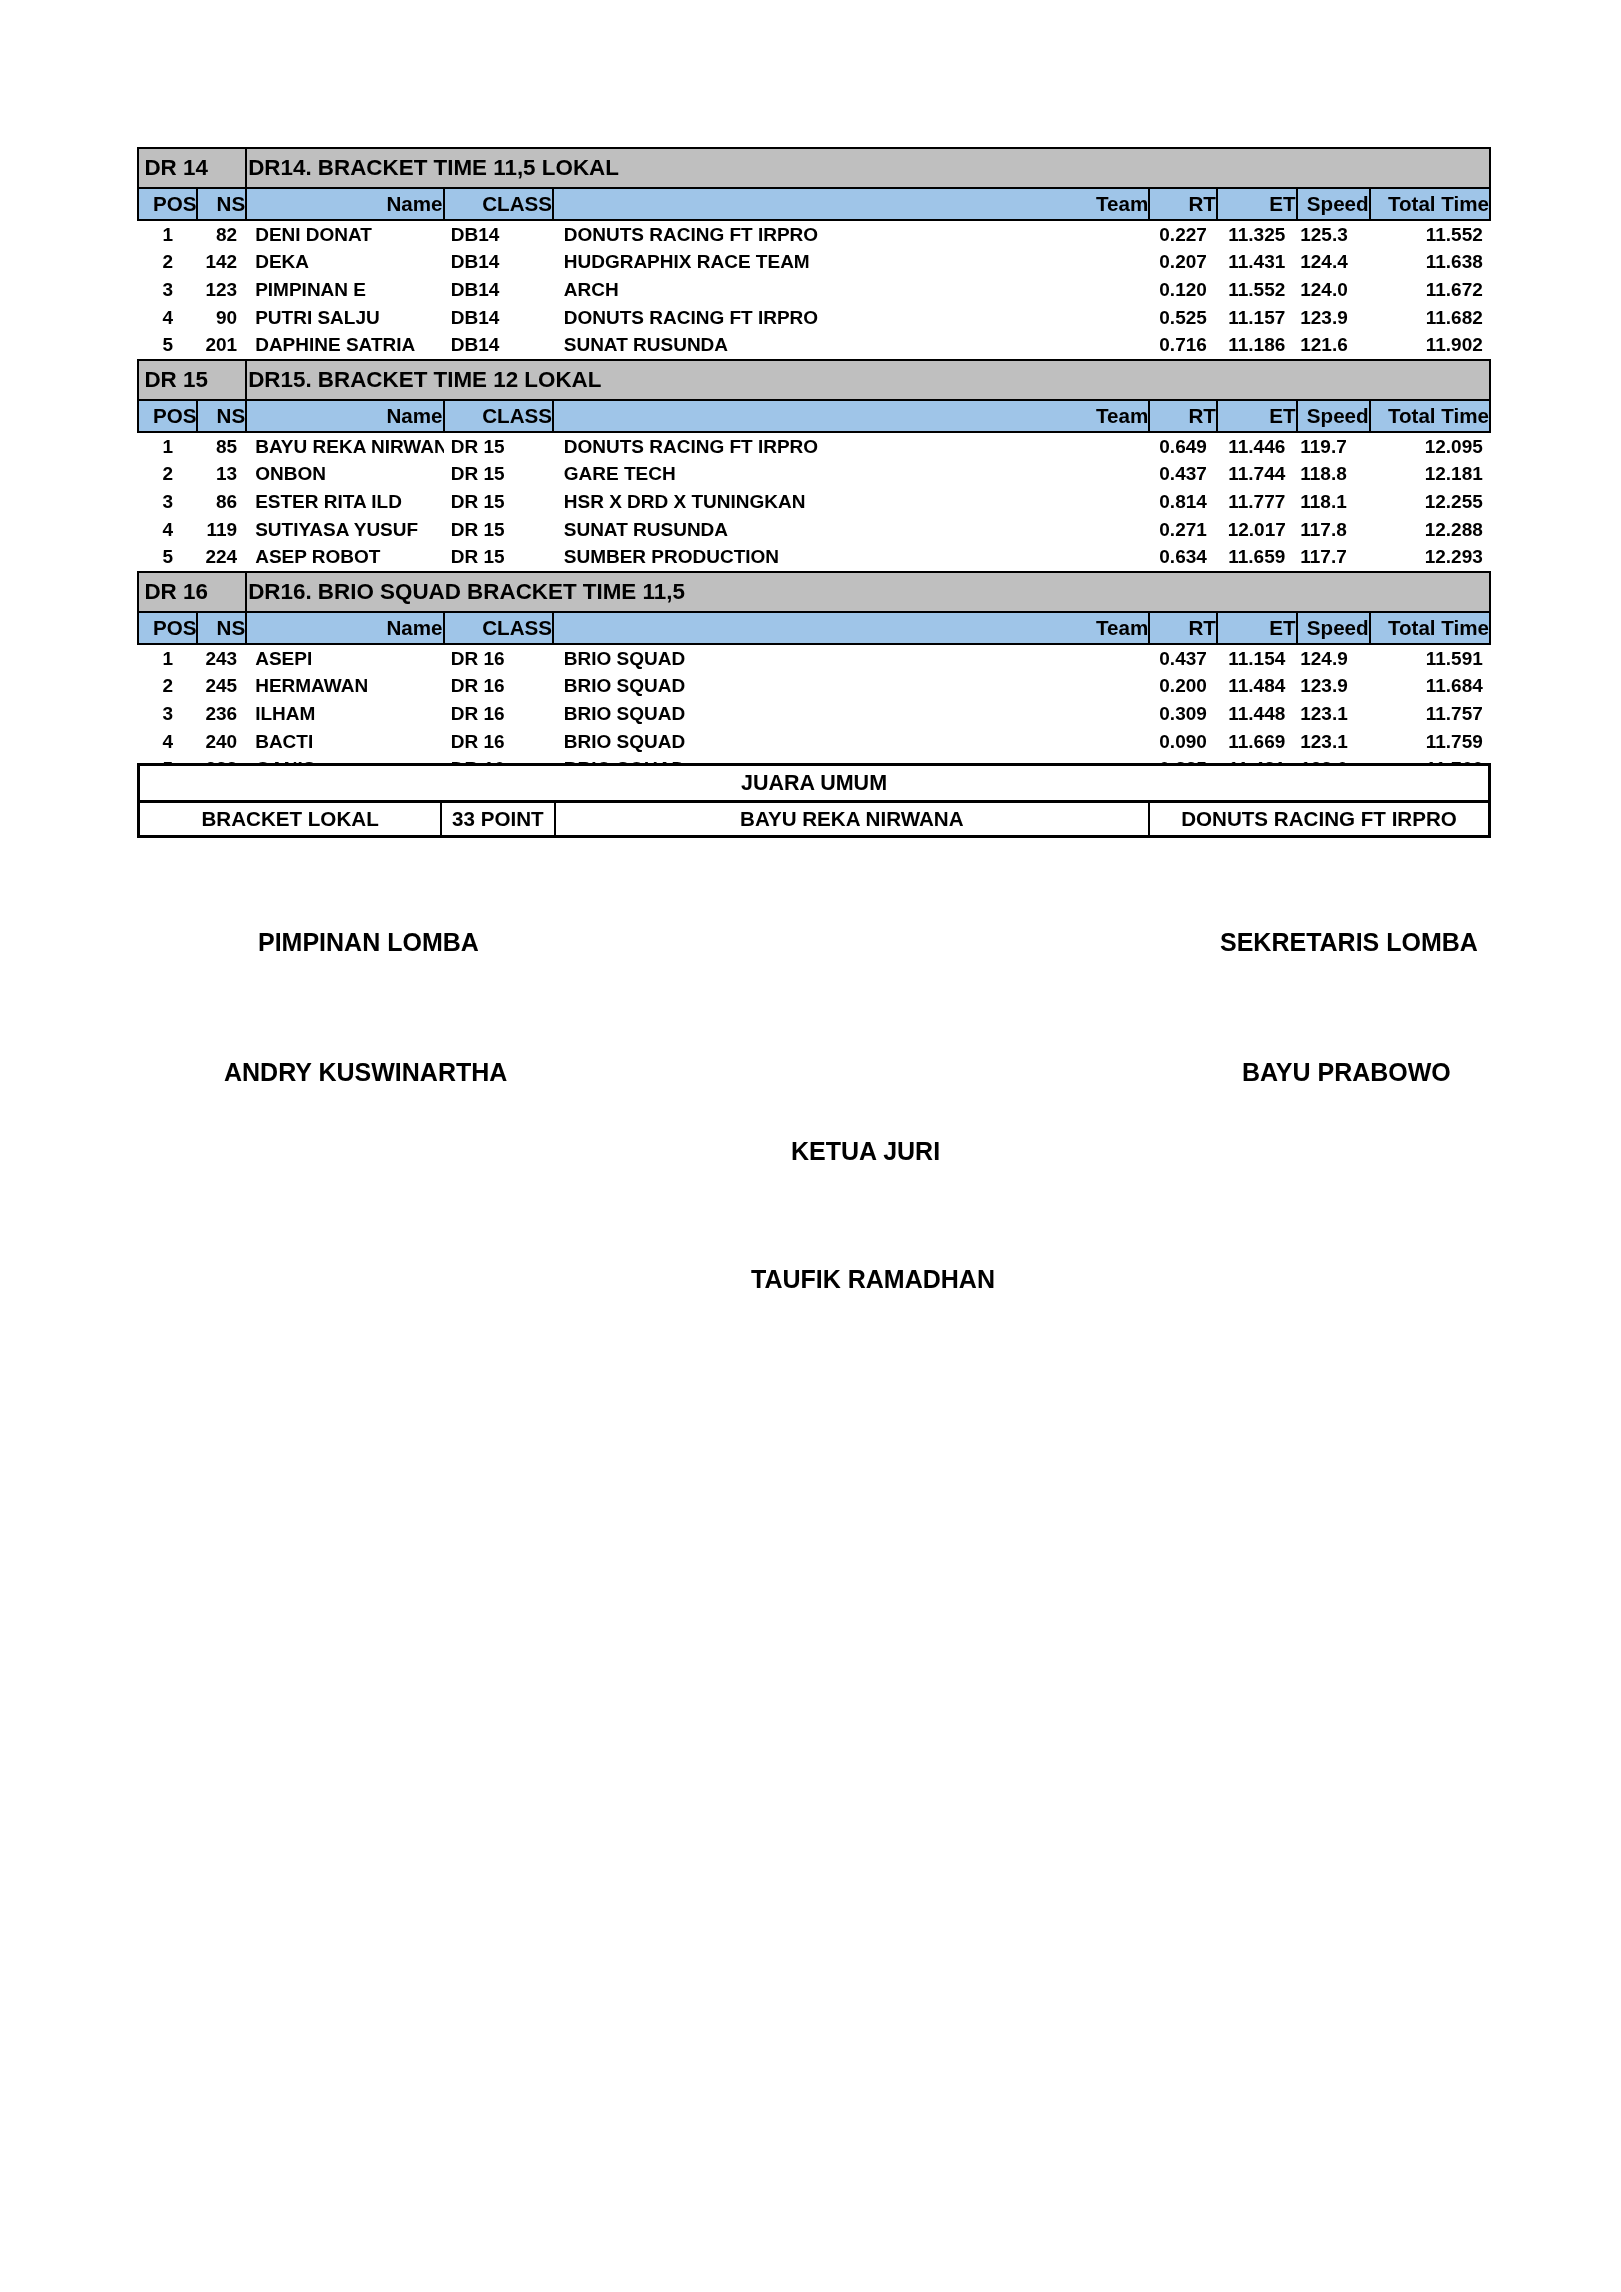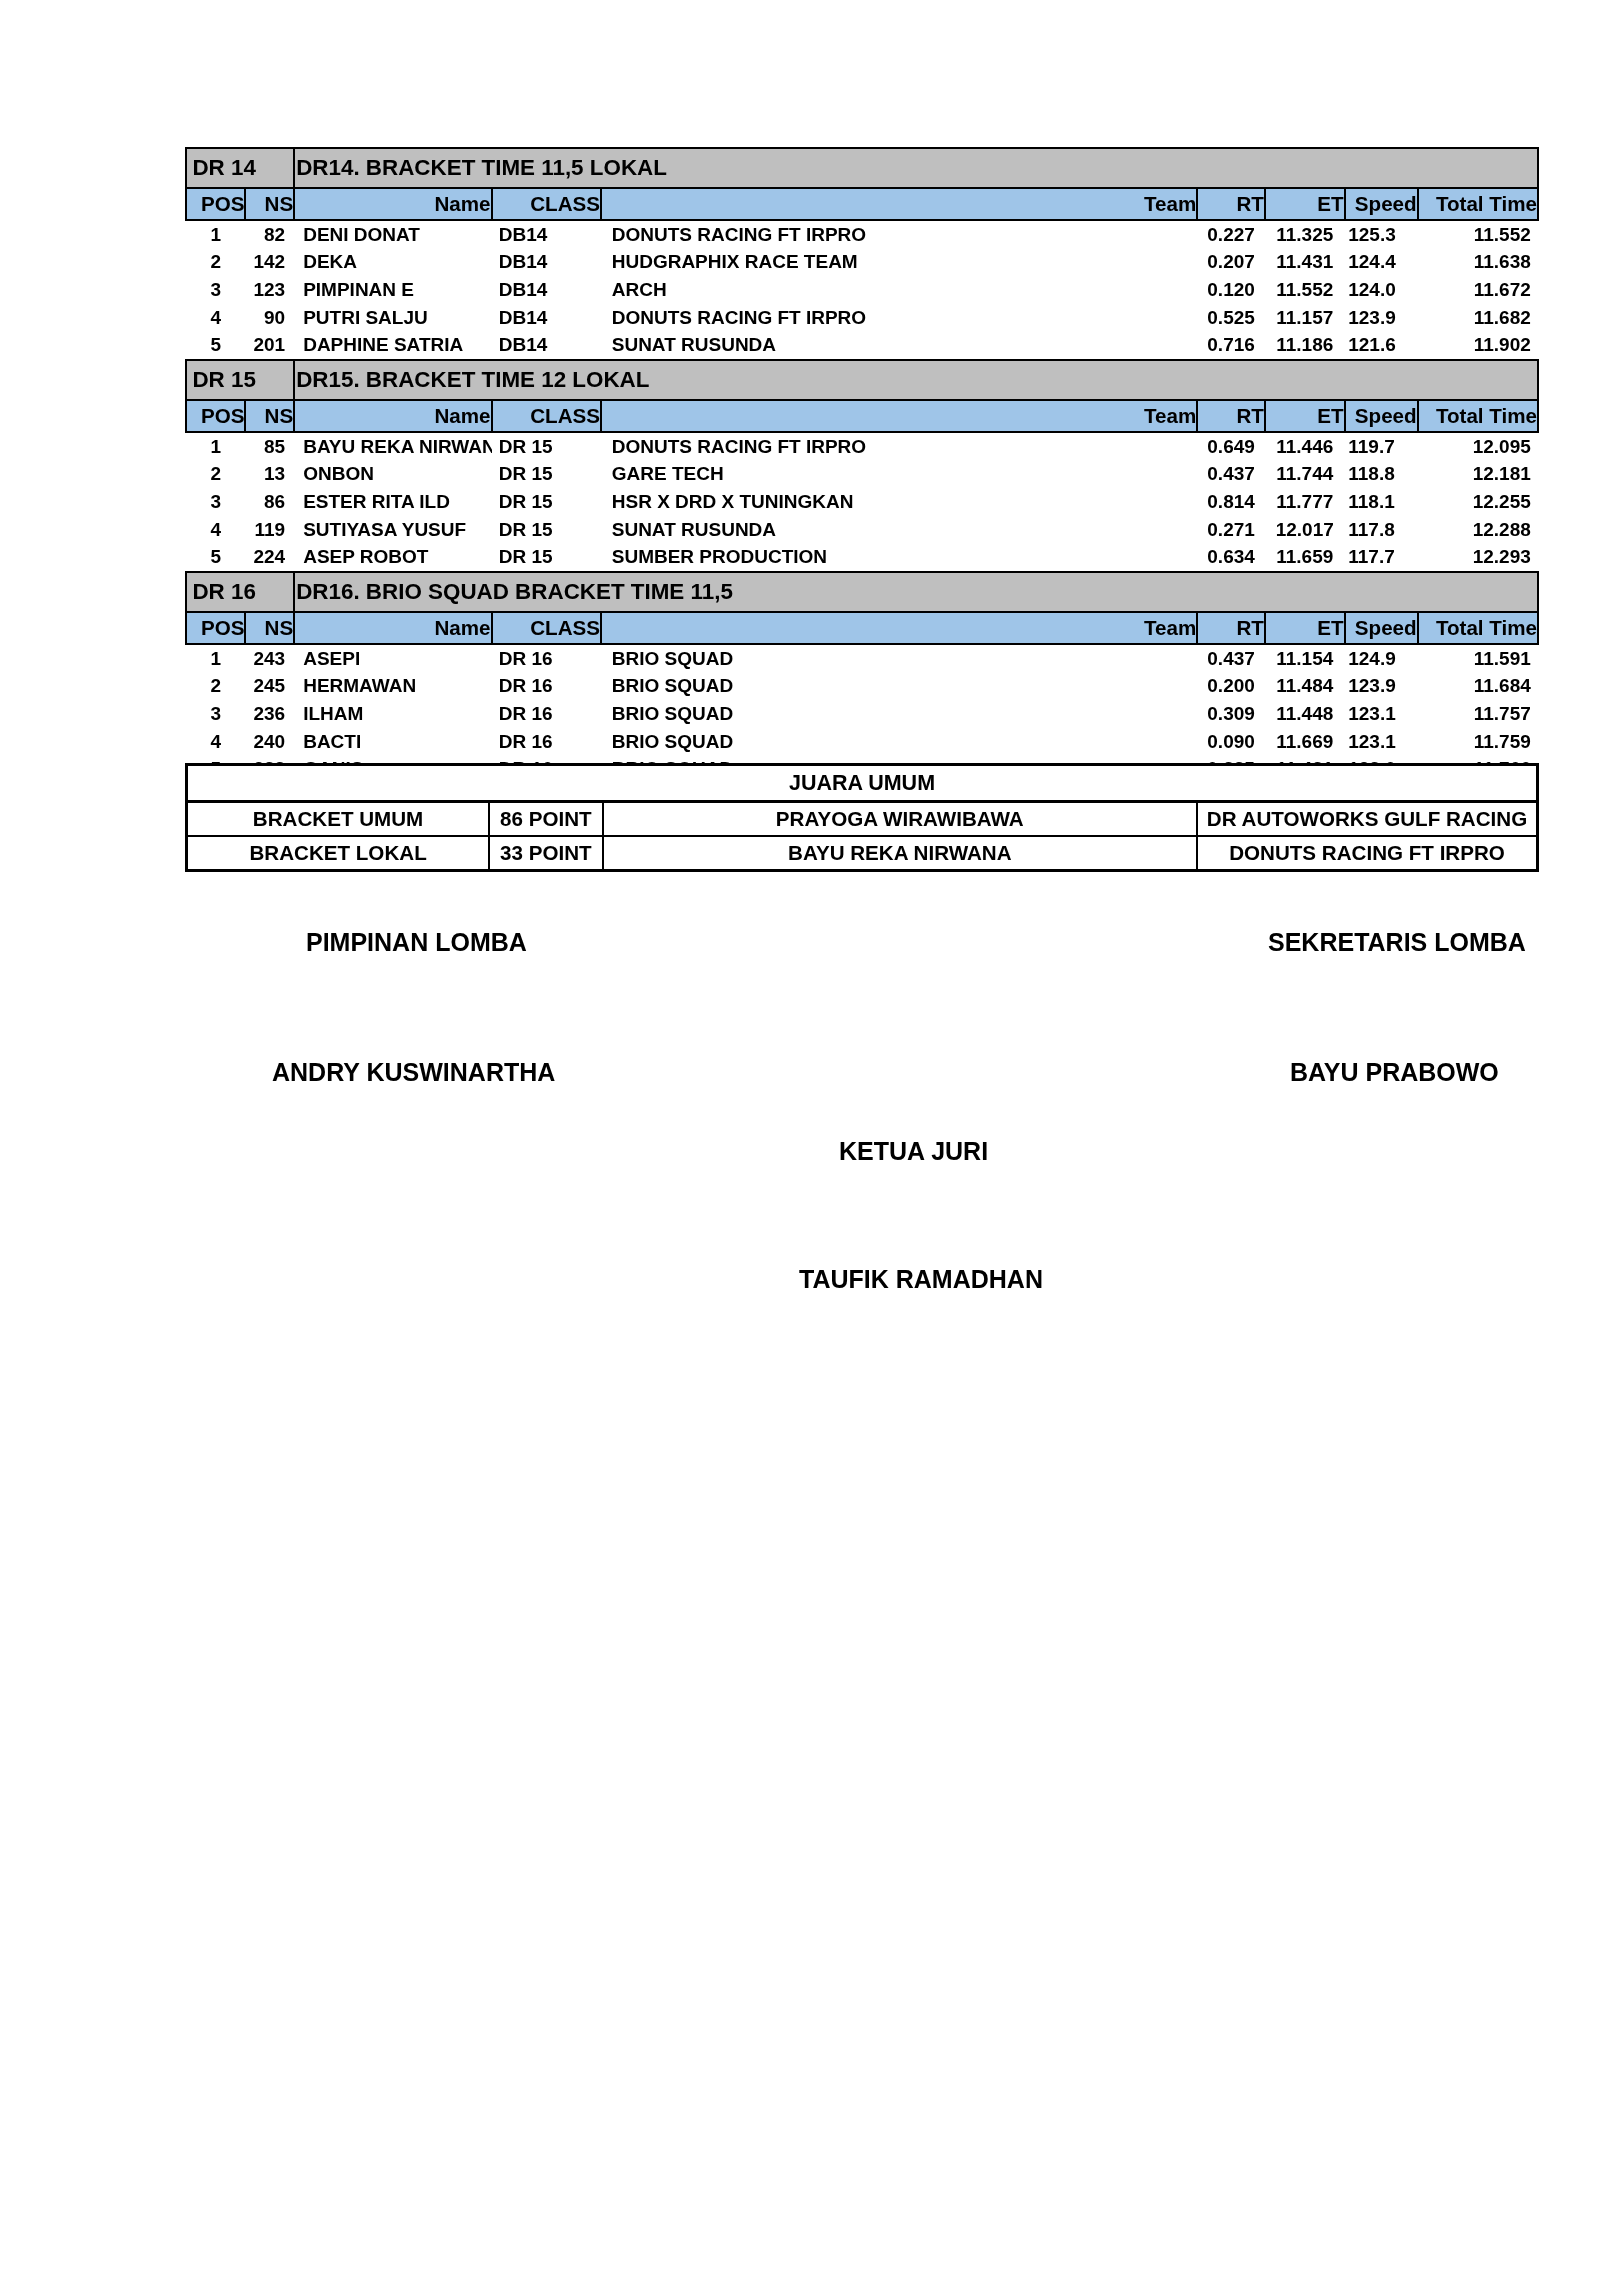--- a/index.html
+++ b/index.html
@@ -3,21 +3,21 @@
 <meta charset="utf-8">
 <style>
   html,body{margin:0;padding:0;}
   body{
     width:1621px;height:2293px;
     background:#ffffff;
     font-family:"Liberation Sans",sans-serif;
     font-weight:bold;
     color:#000;
   }
-  .page{position:relative;width:1507px;height:2293px;background:#fff;overflow:hidden;margin-left:48px;}
+  .page{position:relative;width:1507px;height:2293px;background:#fff;overflow:hidden;}
 
   .tables-wrap{position:absolute;left:137px;top:147px;width:1354px;}
 
   table{border-collapse:collapse;width:100%;table-layout:fixed;}
   td,th{overflow:hidden;white-space:nowrap;}
 
   
   .bracket .sec-row td{
     background:#BFBFBF;
     border:2.7px solid #000;
@@ -345,26 +345,20 @@
           <col style="width:44.0%">
           <col style="width:25.2%">
       </colgroup>
       <tbody>
         <tr class="j-head">
           <th colspan="4">JUARA UMUM</th>
         </tr>
       </tbody>
       <tbody>
           <tr class="data-row">
-            <td class="j-cat">BRACKET UMUM</td>
-            <td class="j-points">86 POINT</td>
-            <td class="j-name">PRAYOGA WIRAWIBAWA</td>
-            <td class="j-team">DR AUTOWORKS GULF RACING</td>
-          </tr>
-          <tr class="data-row">
             <td class="j-cat">BRACKET LOKAL</td>
             <td class="j-points">33 POINT</td>
             <td class="j-name">BAYU REKA NIRWANA</td>
             <td class="j-team">DONUTS RACING FT IRPRO</td>
           </tr>
         </tbody>
     </table>
   </div>
 
   <div class="sig" style="left:258px;top:928px;">PIMPINAN LOMBA</div>

